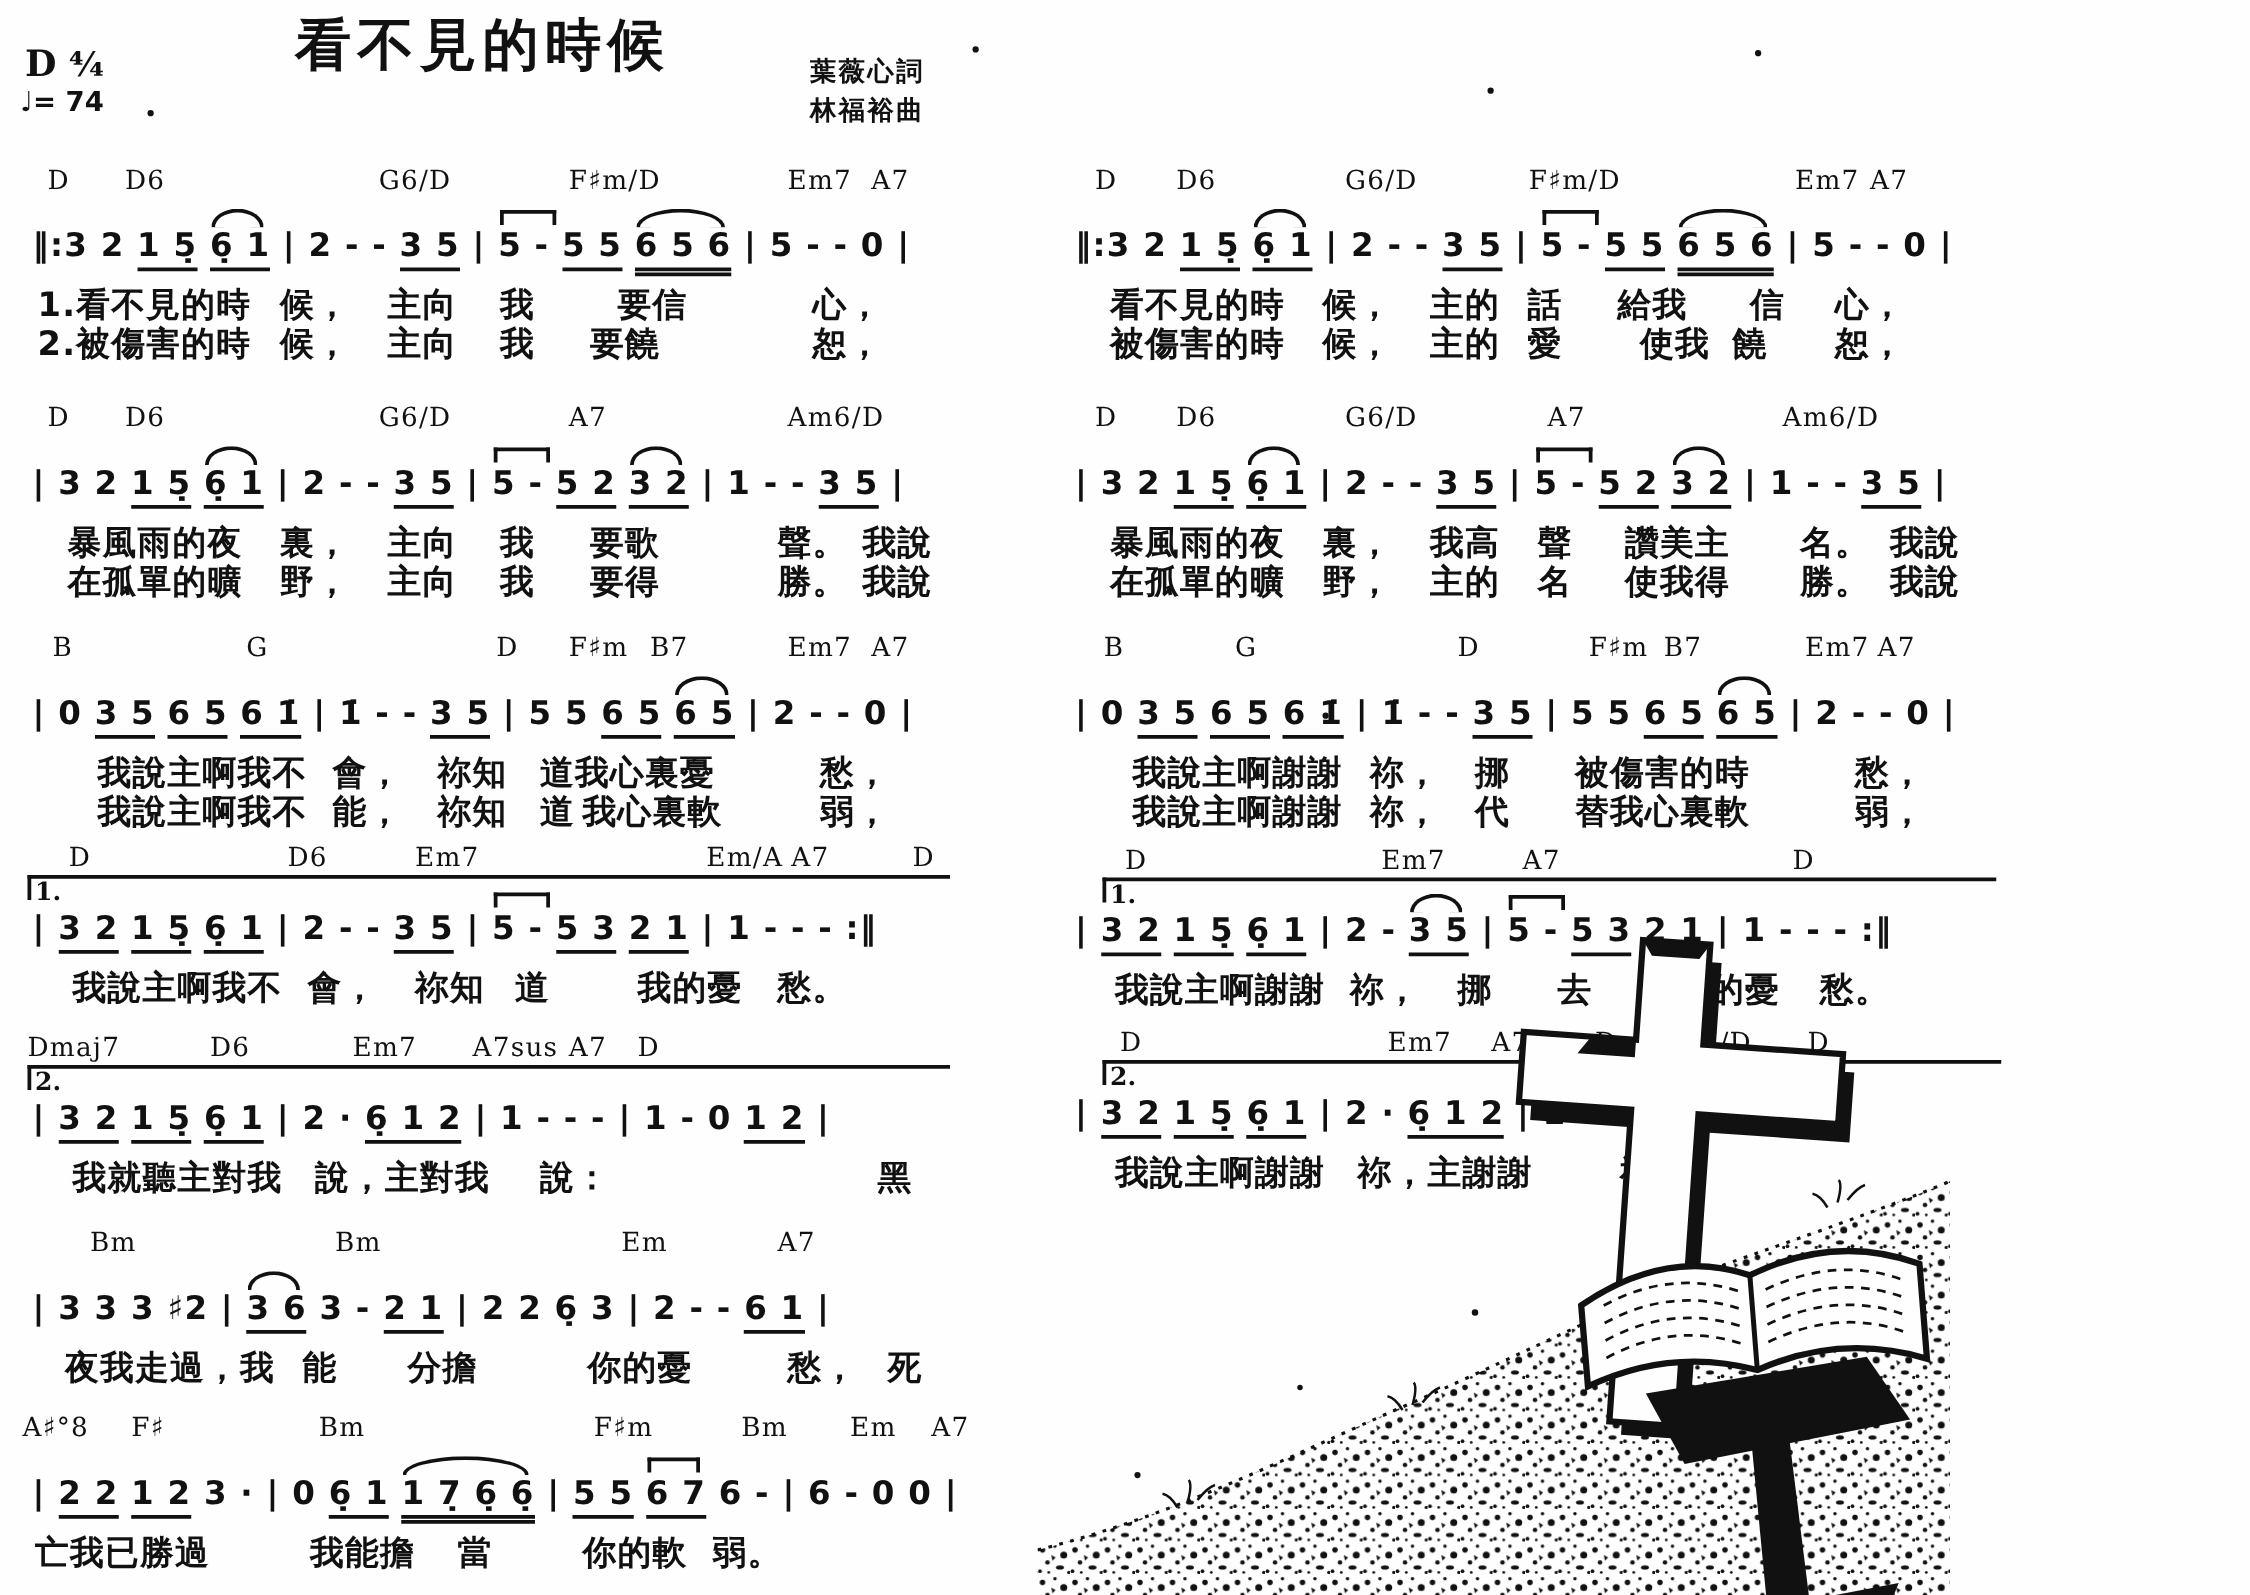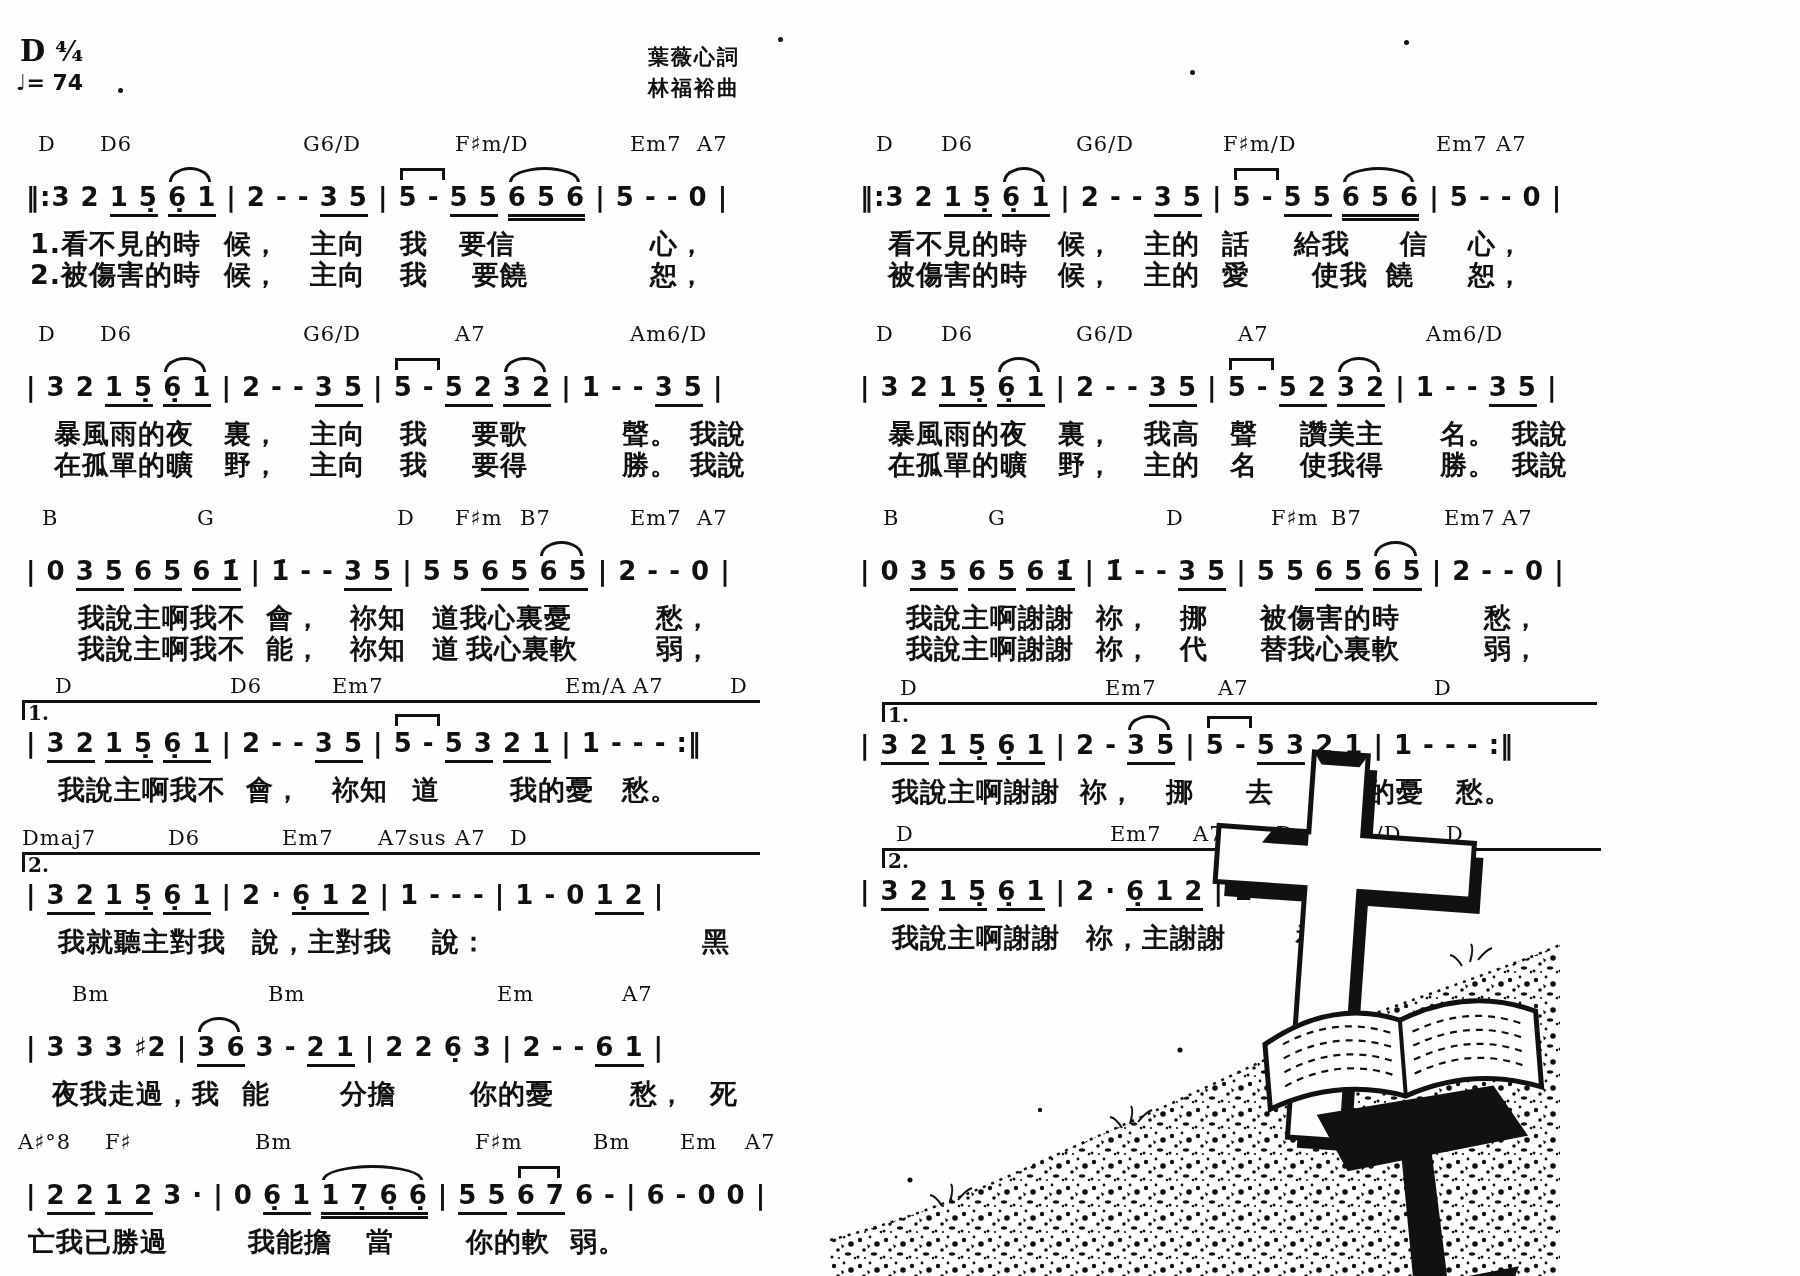--- a/index.html
+++ b/index.html
@@ -33,20 +33,21 @@
   .vlabel{position:absolute;left:3px;top:-2px;font-size:20px;font-weight:bold;
           font-family:"DejaVu Serif",serif;}
   .speck{position:absolute;width:5px;height:5px;background:#111;border-radius:50%;}
   #illus{position:absolute;left:830px;top:740px;width:730px;height:536px;}
 </style>
 </head>
 <body>
 
 <div id="page">
 
+  <div class="title">看不見的時候</div>
 
   <div class="keysig">
     <span>D</span><span class="ts">⁴⁄₄</span>
   </div>
 
   <div class="tempo">♩= 74</div>
 
   <div class="credits">
     <div>葉薇心詞</div>
     <div>林福裕曲</div>
@@ -59,21 +60,21 @@
         <span class="chord" style="left: 289px;">G6/D</span>
         <span class="chord" style="left: 441px;">F♯m/D</span>
         <span class="chord" style="left: 616px;">Em7</span>
         <span class="chord" style="left: 683px;">A7</span>
         <div class="notes" style="top: 50px;">‖:3 2 <span class="nu" style="padding-bottom: 2px;">1 5̣</span> <span class="arcwrap"><span class="nu" style="padding-bottom: 2px;">6̣ 1</span><span class="arc-r"></span></span> | 2 - - <span class="nu" style="padding-bottom: 2px;">3 5</span> | <span class="arcwrap">5 - <span class="arc-s"></span></span><span class="nu" style="padding-bottom: 2px;">5 5</span> <span class="arcwrap"><span class="nu" style="padding-bottom: 6px;"><span class="nu" style="padding-bottom: 2px;">6 5 6</span></span><span class="arc-r"></span></span> | 5 - - 0 |</div>
         <div class="lyricrow" style="top: 94px;">
           <span class="lcell" style="left: 16px;">1.看不見的時</span>
           <span class="lcell" style="left: 210px;">候，</span>
           <span class="lcell" style="left: 296px;">主向</span>
           <span class="lcell" style="left: 386px;">我</span>
-          <span class="lcell" style="left: 445px;">要信</span>
+          <span class="lcell" style="left: 480px;">要信</span>
           <span class="lcell" style="left: 636px;">心，</span>
         </div>
         <div class="lyricrow" style="top: 125px;">
           <span class="lcell" style="left: 16px;">2.被傷害的時</span>
           <span class="lcell" style="left: 210px;">候，</span>
           <span class="lcell" style="left: 296px;">主向</span>
           <span class="lcell" style="left: 386px;">我</span>
           <span class="lcell" style="left: 458px;">要饒</span>
           <span class="lcell" style="left: 636px;">恕，</span>
         </div>
@@ -169,21 +170,21 @@
       </div>
       <div class="system" style="left: 14px; top: 982px; width: 745px;">
         <span class="chord" style="left: 58px;">Bm</span>
         <span class="chord" style="left: 254px;">Bm</span>
         <span class="chord" style="left: 483px;">Em</span>
         <span class="chord" style="left: 608px;">A7</span>
         <div class="notes" style="top: 50px;">| 3 3 3 ♯2 | <span class="arcwrap"><span class="nu" style="padding-bottom: 2px;">3 6</span><span class="arc-r"></span></span> 3 - <span class="nu" style="padding-bottom: 2px;">2 1</span> | 2 2 6̣ 3 | 2 - - <span class="nu" style="padding-bottom: 2px;">6 1</span> |</div>
         <div class="lyricrow" style="top: 94px;">
           <span class="lcell" style="left: 38px;">夜我走過，我</span>
           <span class="lcell" style="left: 228px;">能</span>
-          <span class="lcell" style="left: 326px;">分擔</span>
+          <span class="lcell" style="left: 312px;">分擔</span>
           <span class="lcell" style="left: 456px;">你的憂</span>
           <span class="lcell" style="left: 616px;">愁，</span>
           <span class="lcell" style="left: 696px;">死</span>
         </div>
       </div>
       <div class="system" style="left: 14px; top: 1130px; width: 745px;">
         <span class="chord" style="left: 4px;">A♯°8</span>
         <span class="chord" style="left: 91px;">F♯</span>
         <span class="chord" style="left: 241px;">Bm</span>
         <span class="chord" style="left: 461px;">F♯m</span>

